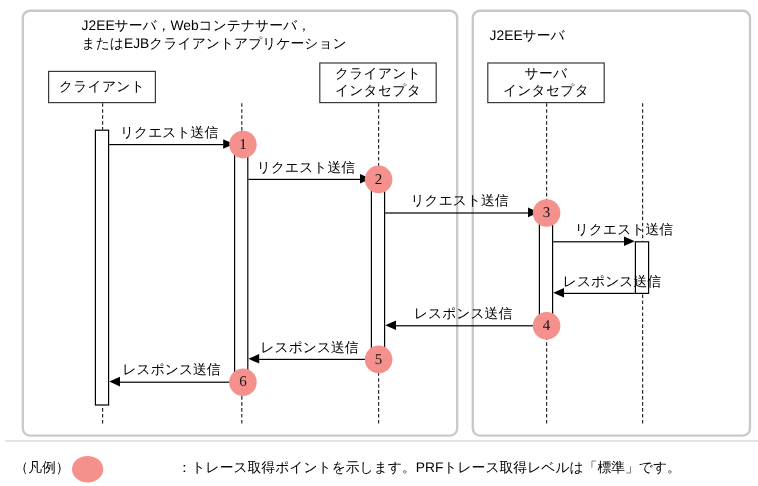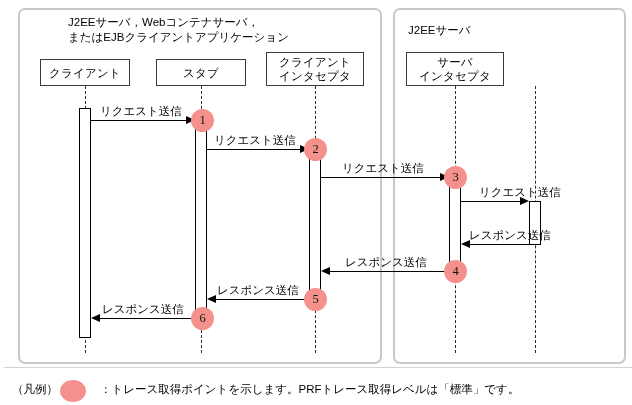--- a/index.html
+++ b/index.html
@@ -113,41 +113,39 @@
   .legend-dot{
     position:absolute;
     width:26px;height:22px;
     border-radius:50%;
     background:#f5918c;
   }
   .legend-text{
     position:absolute;
     font-size:11.5px;
     white-space:pre;
+    margin-left:48px;
   }
 </style>
 </head>
 <body>
 
 <div id="stage">
 
   <div class="panel" style="left:14px;top:8px;width:364px;height:356px;"></div>
   <div class="panel" style="left:389px;top:8px;width:233px;height:356px;"></div>
 
   <div class="panel-title" style="left:64px;top:15px;">J2EEサーバ，Webコンテナサーバ，
 またはEJBクライアントアプリケーション</div>
   <div class="panel-title" style="left:404px;top:23px;">J2EEサーバ</div>
 
   <div class="lifebox" style="left:36px;top:59px;width:90px;height:27px;">
     <span>クライアント</span>
   </div>
 
-  <div class="lifebox" style="left:152px;top:59px;width:90px;height:27px;">
-    <span>スタブ</span>
-  </div>
 
   <div class="lifebox" style="left:262px;top:52px;width:98px;height:34px;">
     <span>クライアント</span>
     <span>インタセプタ</span>
   </div>
 
   <div class="lifebox" style="left:402px;top:52px;width:98px;height:34px;">
     <span>サーバ</span>
     <span>インタセプタ</span>
   </div>

